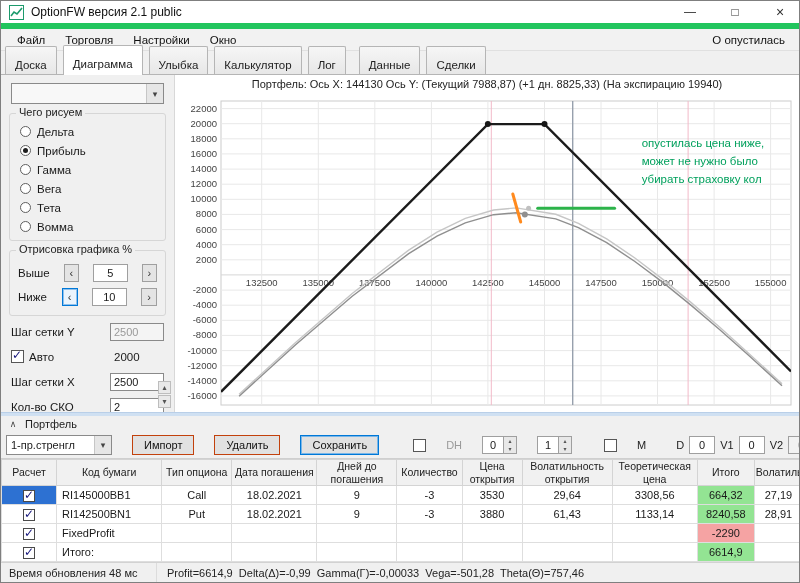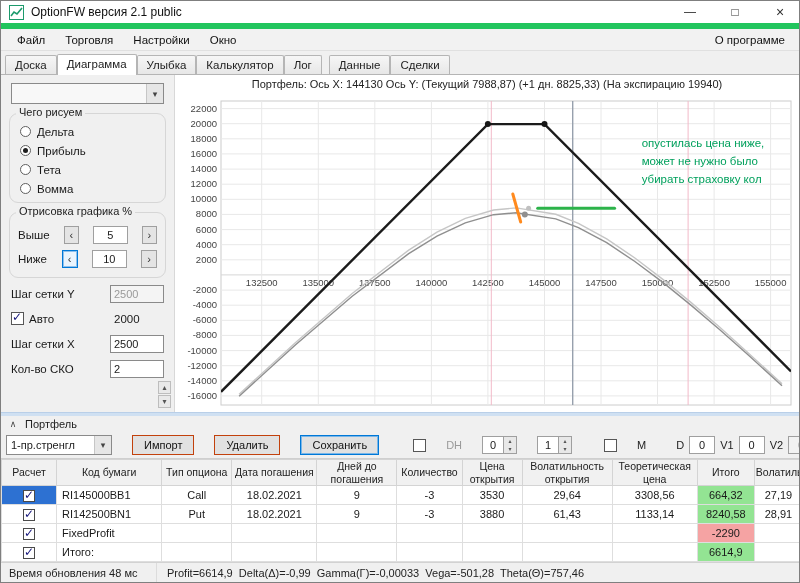--- a/index.html
+++ b/index.html
@@ -14,30 +14,30 @@
   .win-btn{width:38px;height:28px;border:none;background:transparent;font-size:12px;color:#333;display:flex;align-items:center;justify-content:center;font-family:inherit}
 
   
   .menubar{height:22px;flex:none;background:#f2f2f2;display:flex;align-items:center;padding:0 6px;font-size:11.5px;border-bottom:1px solid #e0e0e0}
   .menu-items{display:flex;align-items:center}
   .menu-item{padding:3px 10px;color:#111}
   .about{margin-left:auto;padding:3px 8px;color:#111}
 
   
   .tabbar{height:24px;flex:none;background:#f0f0f0;display:flex;align-items:flex-end;padding:3px 4px 0;border-bottom:1px solid #b5b5b5}
-  .tab{font-size:11.5px;padding:3px 9px 3px;background:linear-gradient(#f6f6f6,#e7e7e7);border:1px solid #b5b5b5;border-bottom:none;margin-right:0;border-radius:2px 2px 0 0;color:#222}
+  .tab{font-size:11.5px;padding:12px 9px 3px;background:linear-gradient(#f6f6f6,#e7e7e7);border:1px solid #b5b5b5;border-bottom:none;margin-right:6px;border-radius:2px 2px 0 0;color:#222}
   .tab.active{background:#fff;margin-bottom:-1px;padding-bottom:5px}
 
   
   .main{flex:1;display:flex;background:#fff;overflow:hidden}
   .sidebar{width:174px;flex:none;background:#f0f0f0;border-right:1px solid #d8d8d8;position:relative;font-size:11.5px;overflow:hidden}
   .combo{margin:8px 10px 4px;height:21px;background:#f8f8f8;border:1px solid #8a8a8a;display:flex;align-items:center}
   .combo-text{flex:1;padding-left:4px}
   .combo-arrow{width:17px;align-self:stretch;background:#e6e6e6;border-left:1px solid #c6c6c6;display:flex;align-items:center;justify-content:center;font-size:9px;color:#444}
-  .group{border:1px solid #d6d6d6;border-radius:9px;margin:9px 8px 5px;padding:8px 8px 4px;position:relative;background:#f0f0f0}
+  .group{border:1px solid #d6d6d6;border-radius:3px;margin:9px 8px 5px;padding:8px 8px 4px;position:relative;background:#f0f0f0}
   .group-title{position:absolute;top:-8px;left:6px;background:#f0f0f0;padding:0 3px;font-size:11px;color:#222}
   .radio-row{display:flex;align-items:center;gap:6px;padding:2px 2px;height:19px}
   .radio{width:11px;height:11px;border:1px solid #606060;border-radius:50%;background:#fff;position:relative;flex:none}
   .radio.on::after{content:"";position:absolute;inset:2px;background:#1f1f1f;border-radius:50%}
   .spin-row{display:flex;align-items:center;gap:14px;margin:4px 0;height:20px}
   .spin-label{width:32px}
   .spin-btn{width:17px;height:18px;background:#e4e4e4;border:1px solid #9f9f9f;font-size:11px;line-height:1;display:flex;align-items:center;justify-content:center;color:#333;font-family:inherit}
   .spin-btn.focused{border:1px solid #0078d7;box-shadow:inset 0 0 0 1px #8fc0ec;background:#eaf4fd}
   .spin-val{width:38px;height:18px;background:#fff;border:1px solid #9f9f9f;display:flex;align-items:center;justify-content:center;font-size:11px}
   .side-row{display:flex;align-items:center;margin:6px 10px;gap:5px;height:19px}
@@ -114,21 +114,21 @@
     <button class="win-btn" style="font-size:14px">×</button>
   </div>
 
   <div class="menubar">
     <div class="menu-items">
         <span class="menu-item">Файл</span>
         <span class="menu-item">Торговля</span>
         <span class="menu-item">Настройки</span>
         <span class="menu-item">Окно</span>
       </div>
-    <span class="about">О программе</span>
+    <span class="about">О опустилась</span>
   </div>
 
   <div class="tabbar">
       <div class="tab">Доска</div>
       <div class="tab active">Диаграмма</div>
       <div class="tab">Улыбка</div>
       <div class="tab">Калькулятор</div>
       <div class="tab">Лог</div>
       <div class="tab" style="margin-left: 7px;">Данные</div>
       <div class="tab">Сделки</div>
@@ -145,20 +145,28 @@
       <div class="group">
         <span class="group-title">Чего рисуем</span>
         <div>
             <div class="radio-row">
               <span class="radio"></span>
               <span>Дельта</span>
             </div>
             <div class="radio-row">
               <span class="radio on"></span>
               <span>Прибыль</span>
+            </div>
+            <div class="radio-row">
+              <span class="radio"></span>
+              <span>Гамма</span>
+            </div>
+            <div class="radio-row">
+              <span class="radio"></span>
+              <span>Вега</span>
             </div>
             <div class="radio-row">
               <span class="radio"></span>
               <span>Тета</span>
             </div>
             <div class="radio-row">
               <span class="radio"></span>
               <span>Вомма</span>
             </div>
           </div>

